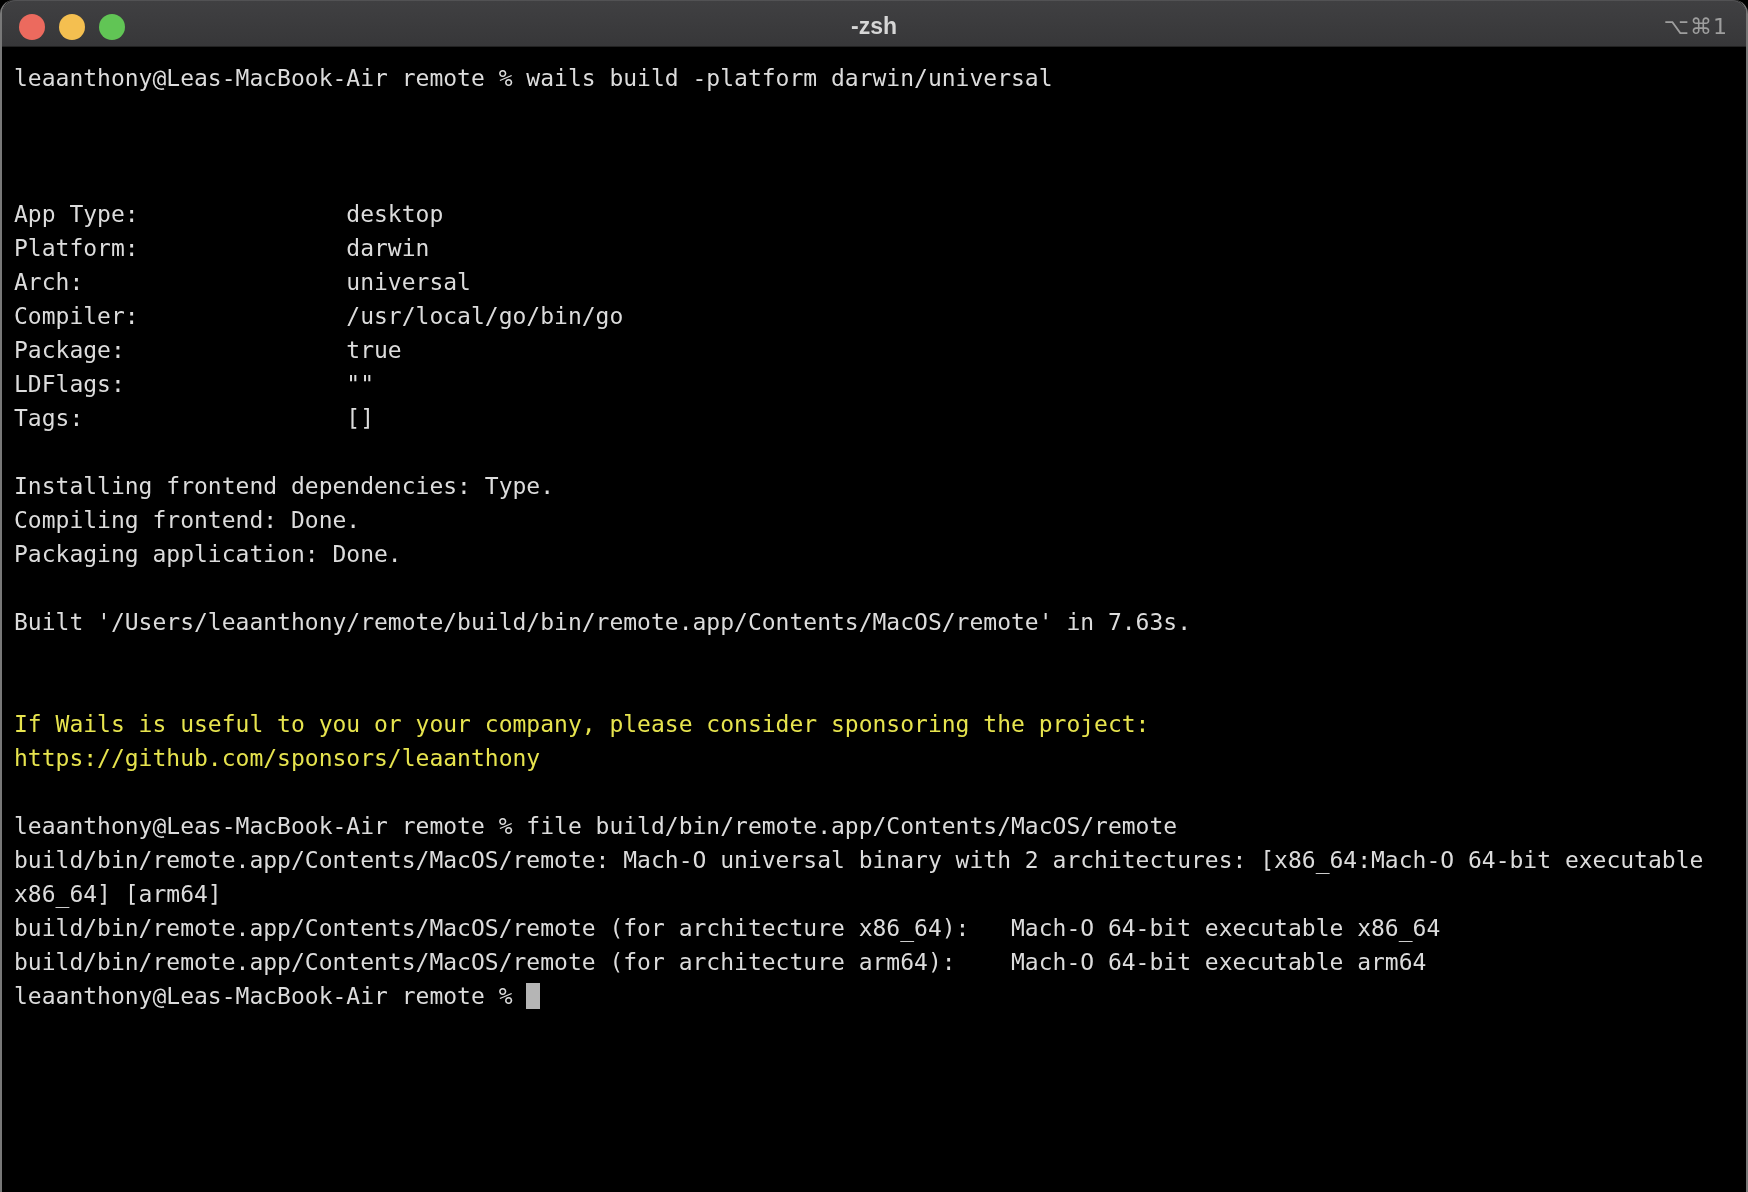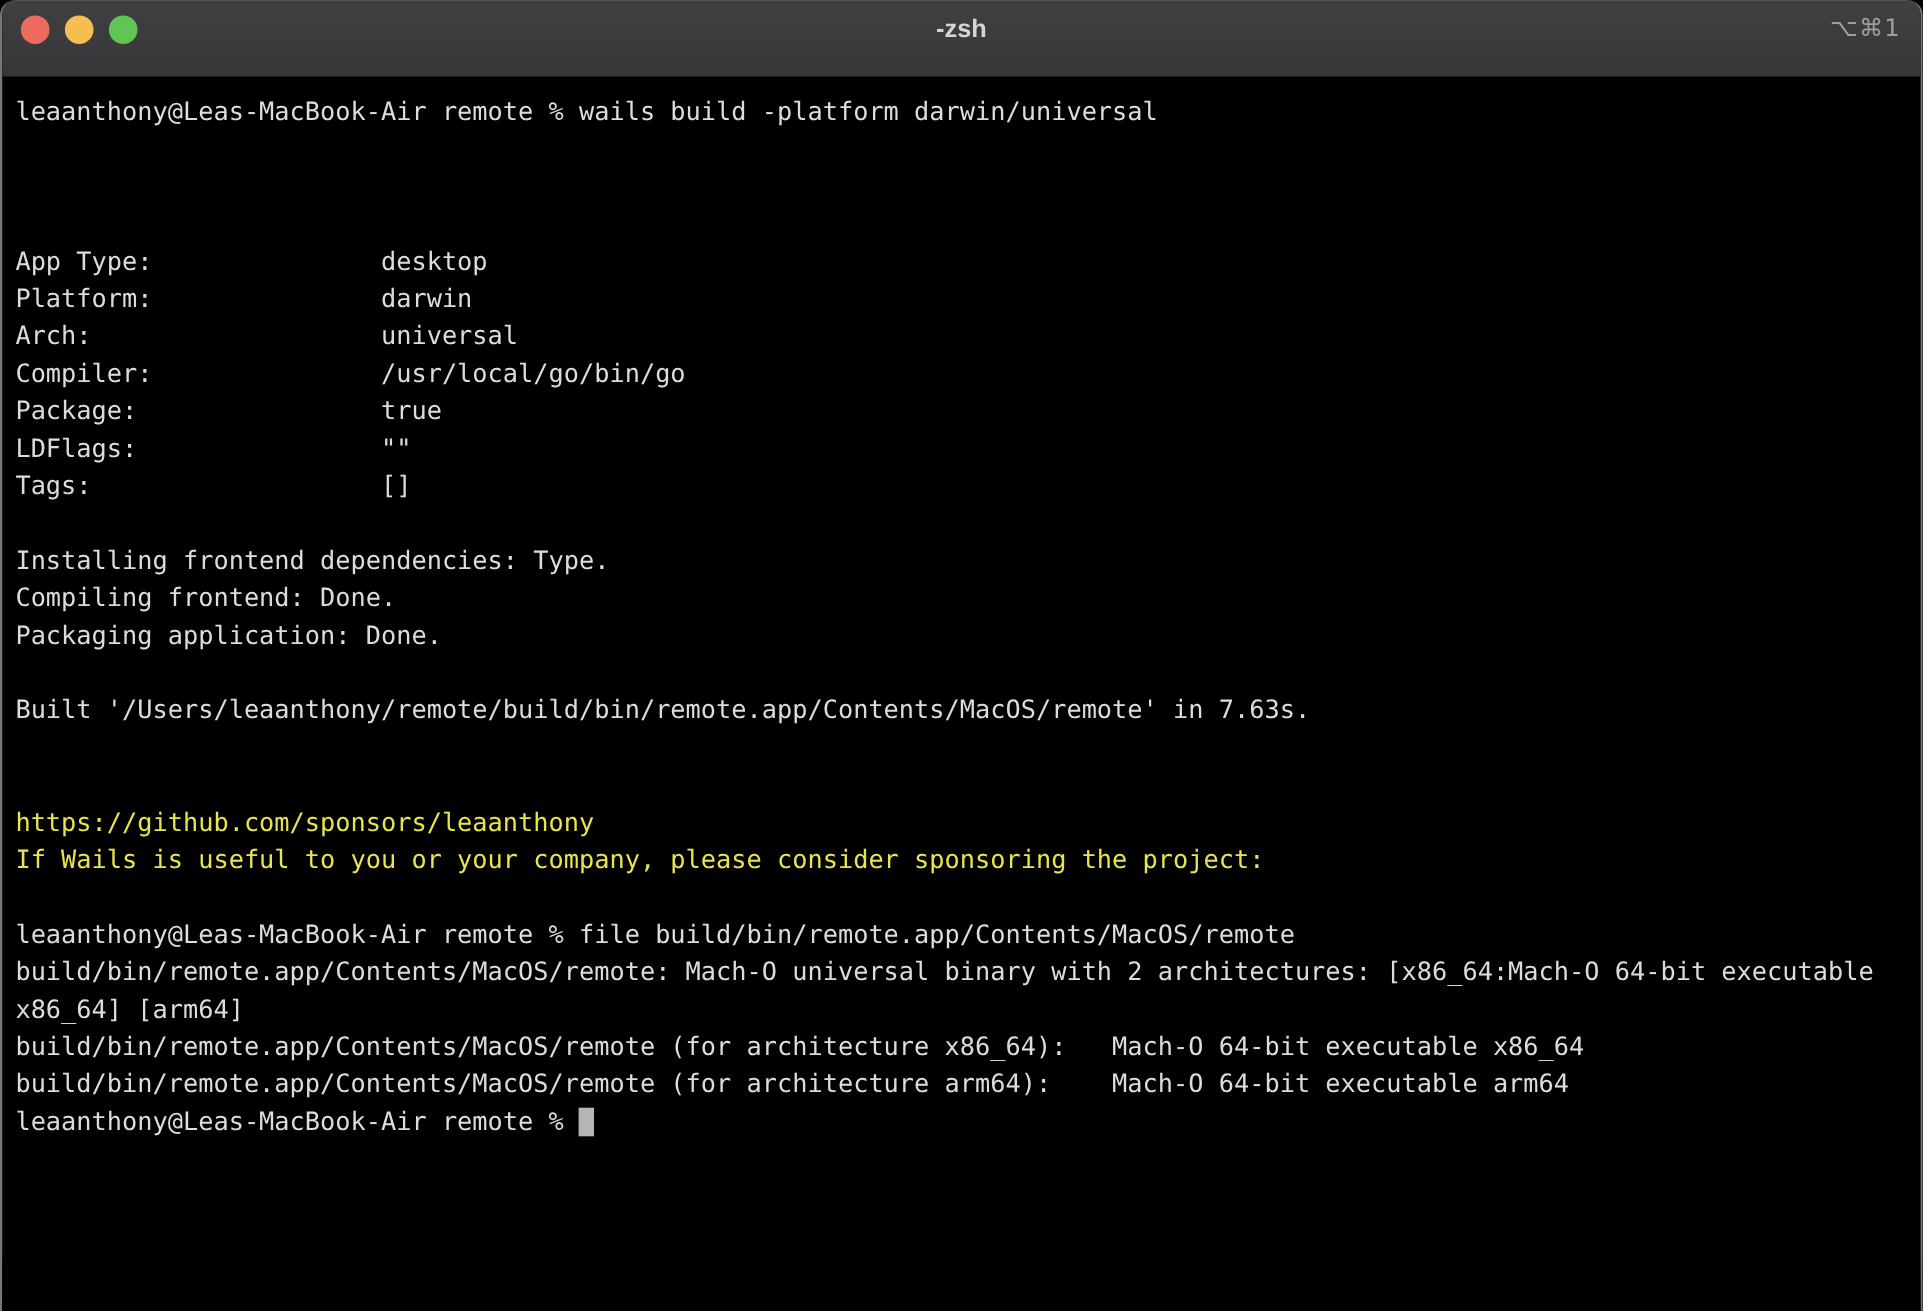--- a/index.html
+++ b/index.html
@@ -8,21 +8,21 @@
 
   .window {
     position:absolute; inset:0;
     background:var(--terminal-bg,#000);
     border-left:2px solid #787878;
     border-right:2px solid #787878;
     border-top-left-radius:14px; border-top-right-radius:14px;
   }
 
   .titlebar {
-    position:relative; height:70px;
+    position:relative; height:47px;
     background:linear-gradient(#404042,#373739);
     border-top-left-radius:14px; border-top-right-radius:14px;
     border-bottom:1px solid #222;
     box-shadow:inset 0 1px 0 #525254;
     padding-left:12px;
   }
   .traffic-lights { position:absolute; left:17px; top:14px; display:flex; gap:14px; }
   .tl { width:26px; height:26px; border-radius:50%; }
   .tl.close   { background:var(--tl-close,#ec6a5e); }
   .tl.minimize{ background:var(--tl-minimize,#f4bf50); }
@@ -37,21 +37,20 @@
     position:absolute; right:18px; top:0; height:53px;
     display:flex; align-items:center;
     font-family:"DejaVu Sans", sans-serif;
     font-size:22px; color:#9e9e9e; letter-spacing:1px;
   }
 
   .screen {
     position:absolute; top:53px; left:0; right:0; bottom:0;
     padding:8px 0 0 12px;
     overflow:hidden;
-    margin-top:24px;
   }
   .line {
     height:34px; line-height:34px;
     font-size:23px; white-space:pre;
   }
   .seg.default { color:var(--text,#dcdcdc); }
   .seg.yellow  { color:var(--yellow,#e7e44e); }
   .seg.red     { color:var(--red,#c53a2b); }
   .seg.cursor  { background:var(--cursor,#b5b5b5); color:transparent; }
 
@@ -89,22 +88,22 @@
       <div class="line"><span class="seg default">LDFlags:                ""</span></div>
       <div class="line"><span class="seg default">Tags:                   []</span></div>
       <div class="line"></div>
       <div class="line"><span class="seg default">Installing frontend dependencies: Type.</span></div>
       <div class="line"><span class="seg default">Compiling frontend: Done.</span></div>
       <div class="line"><span class="seg default">Packaging application: Done.</span></div>
       <div class="line"></div>
       <div class="line"><span class="seg default">Built '/Users/leaanthony/remote/build/bin/remote.app/Contents/MacOS/remote' in 7.63s.</span></div>
       <div class="line"></div>
       <div class="line"></div>
+      <div class="line"><span class="seg yellow">If Wails is useful to you or your company, please consider sponsoring the project:</span></div>
       <div class="line"><span class="seg yellow">https://github.com/sponsors/leaanthony</span></div>
-      <div class="line"><span class="seg yellow">If Wails is useful to you or your company, please consider sponsoring the project:</span></div>
       <div class="line"></div>
       <div class="line"><span class="seg default">leaanthony@Leas-MacBook-Air remote % file build/bin/remote.app/Contents/MacOS/remote</span></div>
       <div class="line"><span class="seg default">build/bin/remote.app/Contents/MacOS/remote: Mach-O universal binary with 2 architectures: [x86_64:Mach-O 64-bit executable</span></div>
       <div class="line"><span class="seg default">x86_64] [arm64]</span></div>
       <div class="line"><span class="seg default">build/bin/remote.app/Contents/MacOS/remote (for architecture x86_64):   Mach-O 64-bit executable x86_64</span></div>
       <div class="line"><span class="seg default">build/bin/remote.app/Contents/MacOS/remote (for architecture arm64):    Mach-O 64-bit executable arm64</span></div>
       <div class="line"><span class="seg default">leaanthony@Leas-MacBook-Air remote % </span><span class="seg cursor"> </span></div>
     </div>
 
   <div class="clipped-artifact">▖▄▄▗ ▖▄▄▄▄▖▄▄▄▄▄▄▖▄▄ ▄▖</div>

